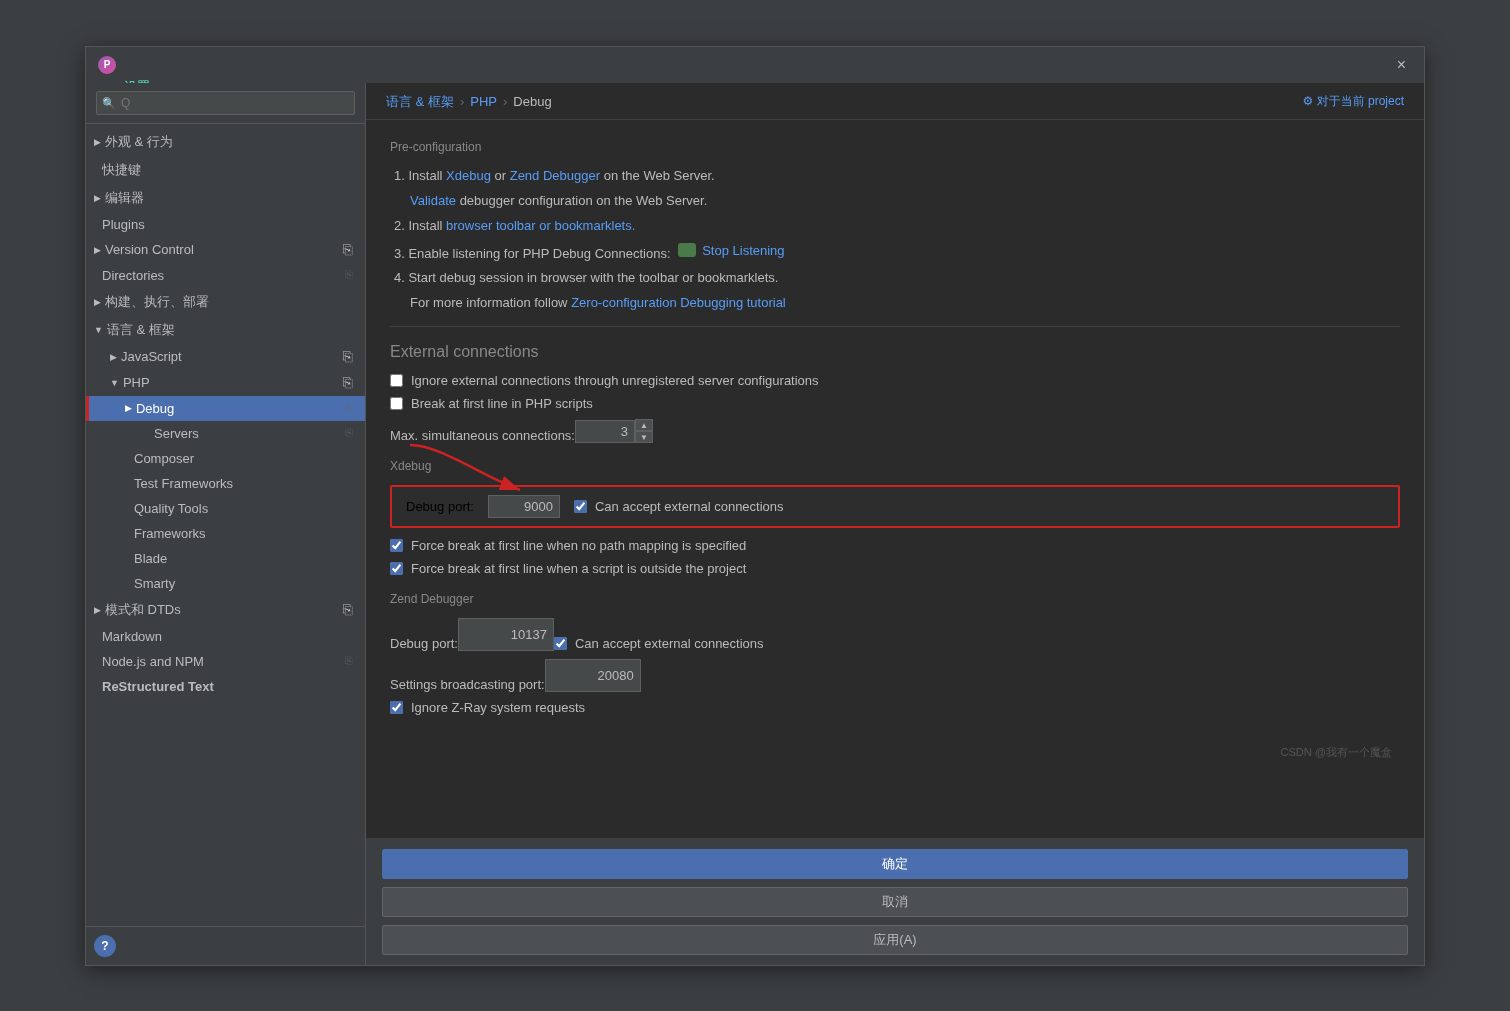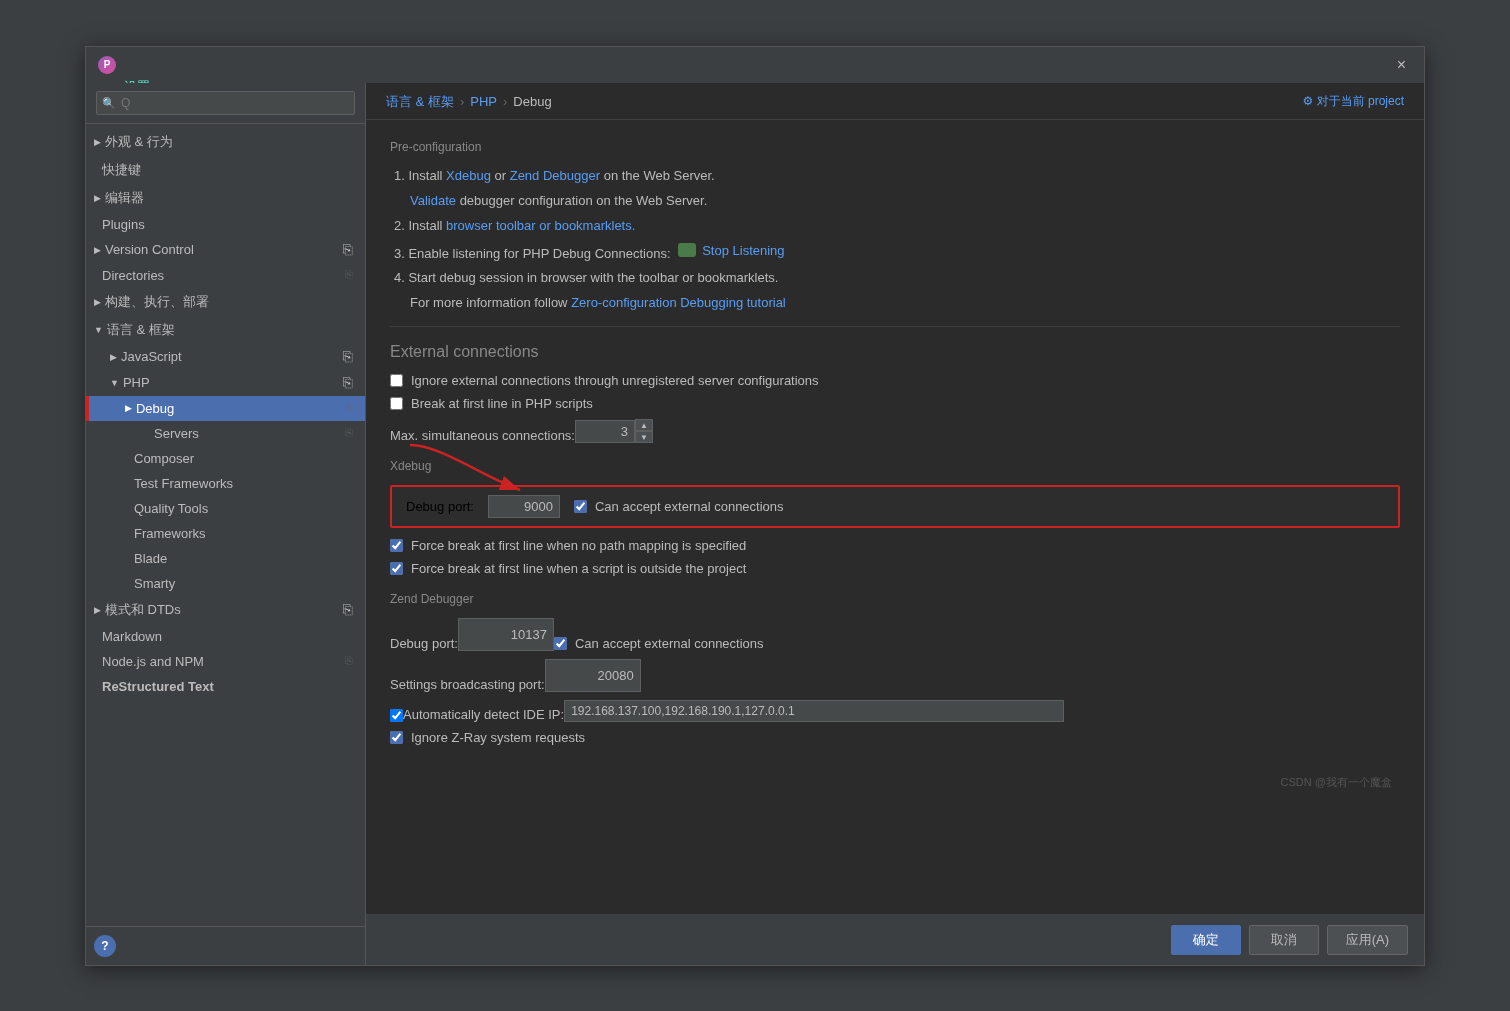--- a/index.html
+++ b/index.html
@@ -297,20 +297,21 @@
       margin-bottom: 12px;
     }
     .bottom-bar {
       border-top: 1px solid #3f3f3f;
       padding: 10px 16px;
       display: flex;
       justify-content: flex-end;
       gap: 8px;
       flex-shrink: 0;
       background: #3c3f41;
+      flex-direction: column;
     }
     .btn {
       padding: 5px 18px;
       font-size: 13px;
       cursor: pointer;
       border-radius: 2px;
       border: 1px solid #666;
       background: #4c5052;
       color: #bbb;
       min-width: 70px;
@@ -613,25 +614,20 @@
             <input class="zend-port-input" type="text" value="10137" style="">
             <div class="checkbox-row" style="margin:0;">
               <input type="checkbox" checked="" style="">
               <label>Can accept external connections</label>
             </div>
           </div>
           <div class="field-row">
             <span>Settings broadcasting port:</span>
             <input class="zend-port-input" type="text" value="20080" style="">
           </div>
-          <div class="field-row">
-            <input type="checkbox" checked="" style="">
-            <span>Automatically detect IDE IP:</span>
-            <input class="auto-detect-input" type="text" value="192.168.137.100,192.168.190.1,127.0.0.1" style="">
-          </div>
           <div class="checkbox-row">
             <input type="checkbox" checked="" style="">
             <label>Ignore Z-Ray system requests</label>
           </div>
         </div>
 
         <div style="height:20px;"></div>
         <div class="watermark" style="color:#555;font-size:11px;text-align:right;">CSDN @我有一个魔盒</div>
       </div>
 

